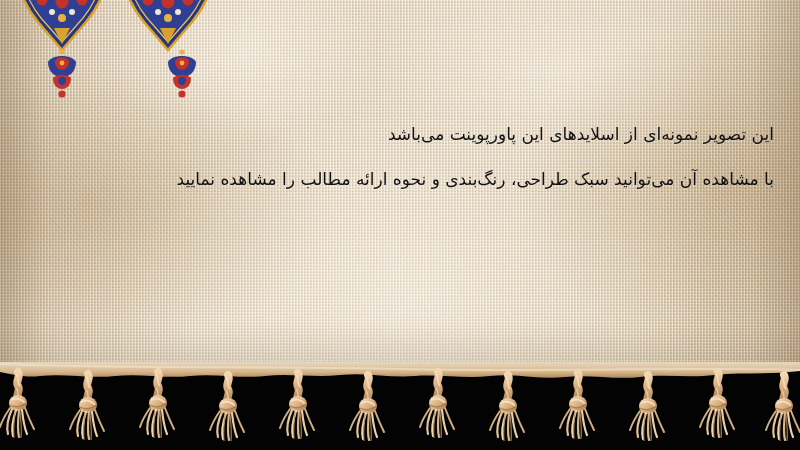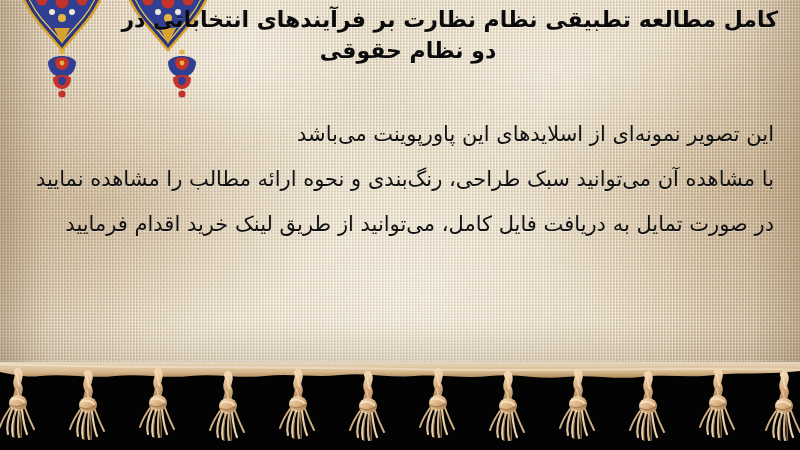--- a/index.html
+++ b/index.html
@@ -129,21 +129,21 @@
   .body-block {
     position: absolute;
     right: 26px;
     top: 112px;
     width: 752px;
     direction: rtl;
     text-align: right;
   }
   .body-line {
     font-family: "DejaVu Sans", sans-serif;
-    font-size: 21px;
+    font-size: 17px;
     font-weight: normal;
     line-height: 45px;
     color: #111111;
     white-space: nowrap;
     text-shadow: 0 1px 0 rgba(255,255,255,0.22);
   }
   .body-line.b1 { padding-left: 180px; }
 </style>
 </head>
 <body>
@@ -211,29 +211,24 @@
 
       <g transform="translate(168, -6)">
         <use href="#medallion"></use>
       </g>
       <g transform="translate(182, 62)">
         <use href="#pendant"></use>
       </g>
     </svg>
   </div>
 
-  <div class="title-block">
-    <div class="title-line l1">کامل مطالعه تطبیقی نظام نظارت بر فرآیندهای انتخاباتی در</div>
-    <div class="title-line l2">دو نظام حقوقی</div>
-  </div>
 
   <div class="body-block">
     <div class="body-line b1">این تصویر نمونه‌ای از اسلایدهای این پاورپوینت می‌باشد</div>
     <div class="body-line b2">با مشاهده آن می‌توانید سبک طراحی، رنگ‌بندی و نحوه ارائه مطالب را مشاهده نمایید</div>
-    <div class="body-line b3">در صورت تمایل به دریافت فایل کامل، می‌توانید از طریق لینک خرید اقدام فرمایید</div>
   </div>
 
   <div class="black-zone"></div>
 
   <div class="fringe-band">
     <svg width="800" height="88" viewBox="0 0 800 88" xmlns="http://www.w3.org/2000/svg">
       <defs>
         <linearGradient id="ropeGrad" x1="0" y1="0" x2="0" y2="1">
           <stop offset="0%" stop-color="#f2d7b2"></stop>
           <stop offset="45%" stop-color="#dcb183"></stop>

